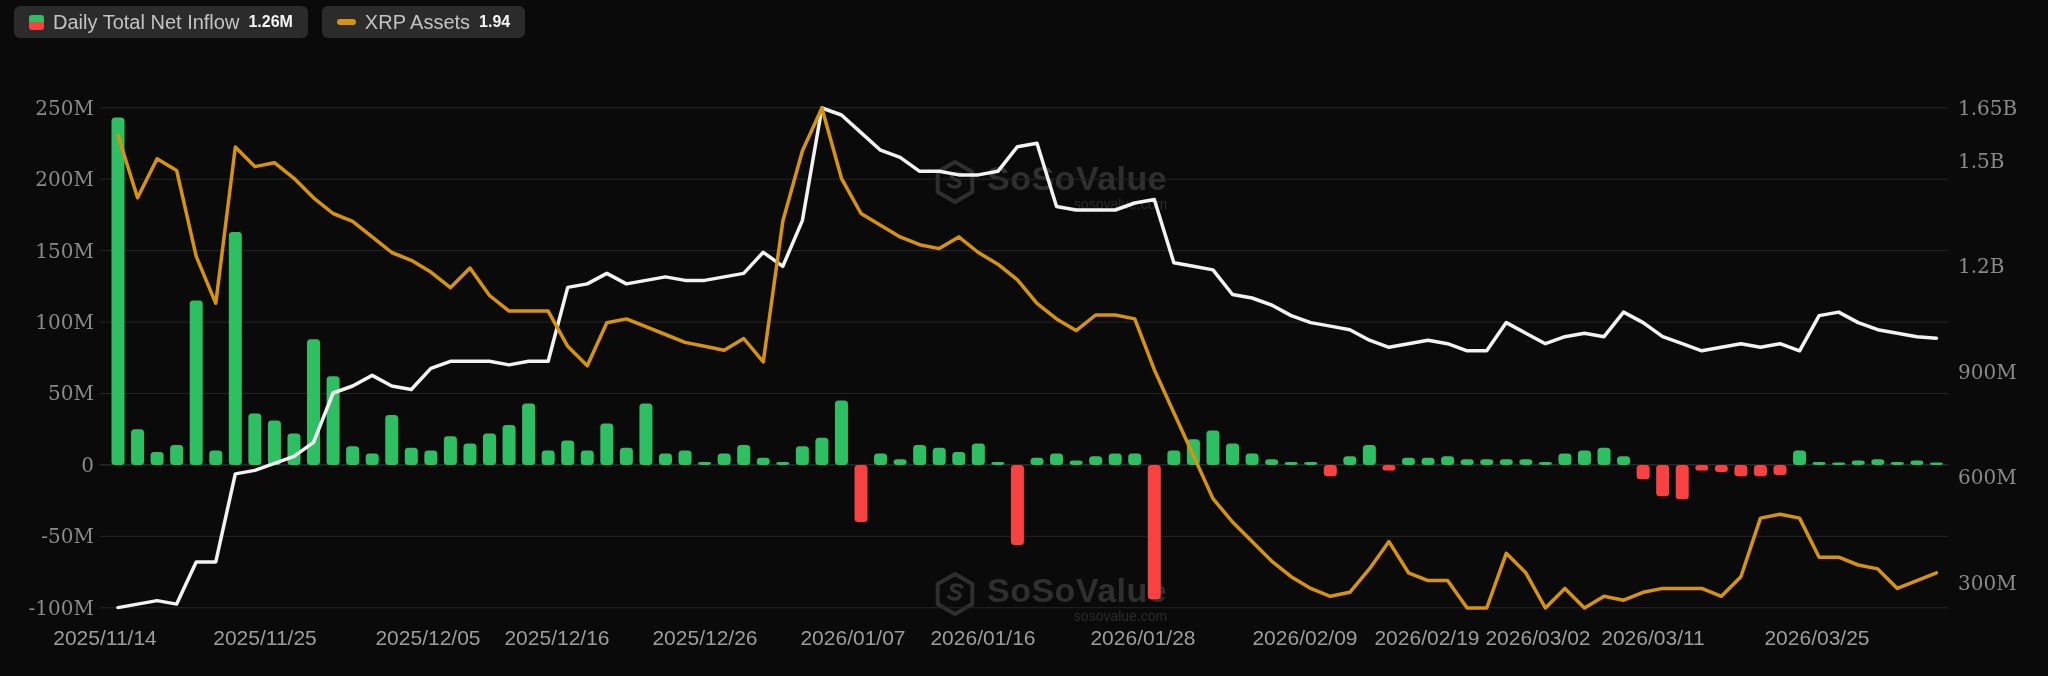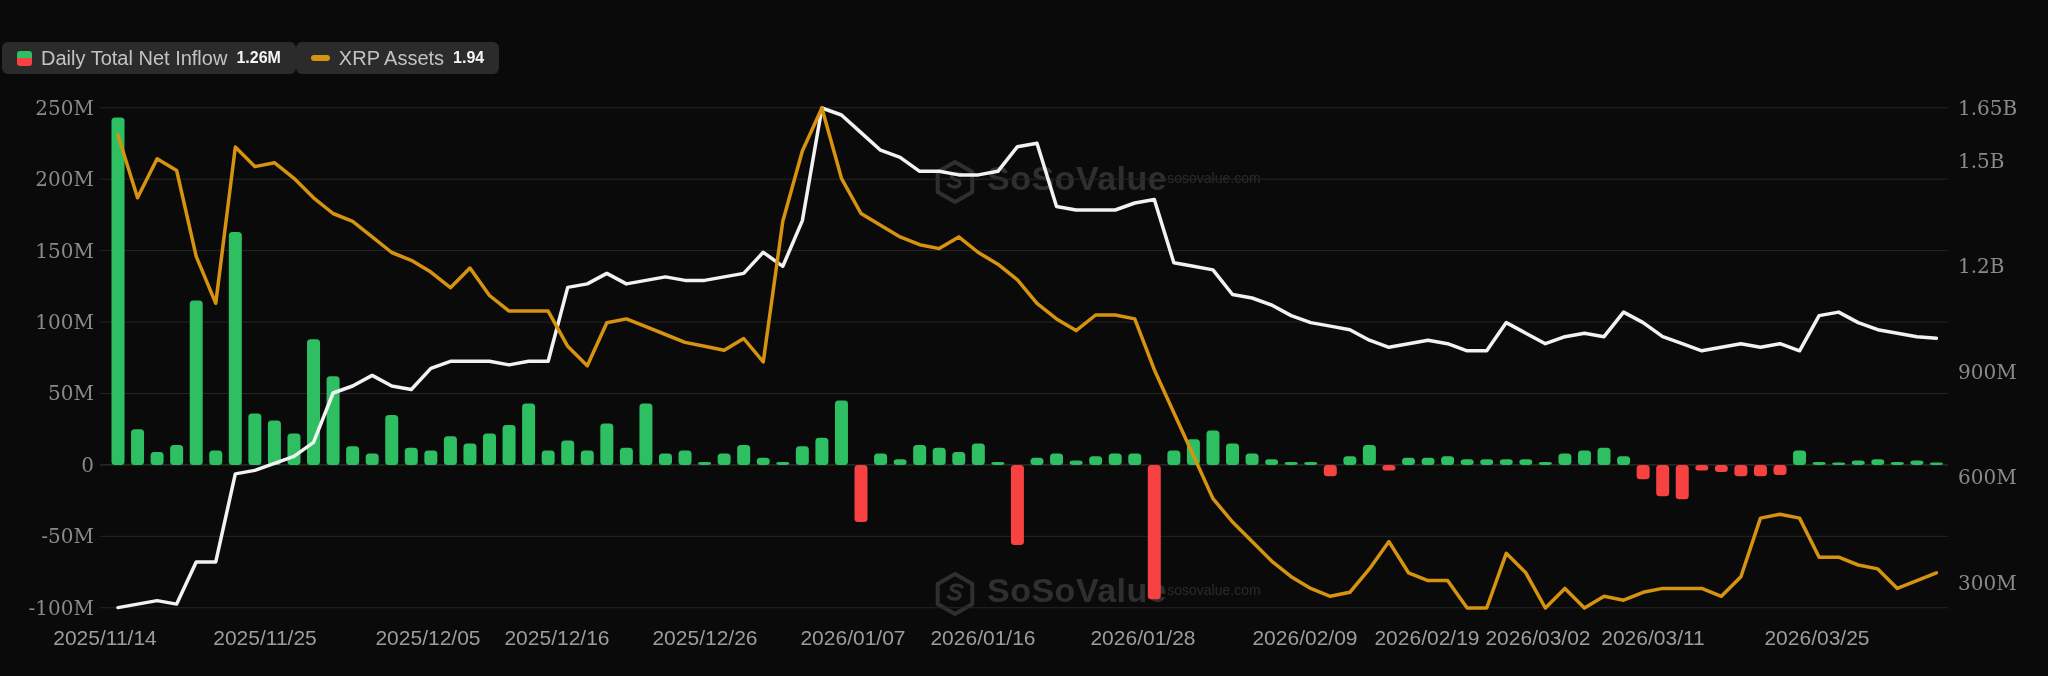--- a/index.html
+++ b/index.html
@@ -1,25 +1,25 @@
 <!DOCTYPE html>
 <html><head>
 <meta charset="utf-8">
 <style>
   html,body{margin:0;padding:0;background:#000;}
   .panel{position:relative;width:2048px;height:676px;background:#0a0a0a;overflow:hidden;
          font-family:"Liberation Sans",sans-serif;}
-  .legend{position:absolute;left:2px;top:6px;display:flex;gap:0;z-index:30;margin-top:36px;}
+  .legend{position:absolute;left:14px;top:6px;display:flex;gap:14px;z-index:30;}
   .pill{display:flex;align-items:center;background:#2b2b2b;border-radius:6px;height:32px;
         padding:0 15px;gap:9px;cursor:pointer;}
   .pill .lbl{color:#c3c3c3;font-size:20px;white-space:nowrap;}
   .pill .val{color:#f5f5f5;font-size:16px;font-weight:700;white-space:nowrap;}
   .mk{flex:0 0 auto;}
   .watermark{position:absolute;z-index:5;display:flex;align-items:flex-start;gap:10px;opacity:.55;}
-  .wm-text{display:flex;flex-direction:row;align-items:center;}
+  .wm-text{display:flex;flex-direction:column;align-items:flex-end;}
   .wm-brand{color:#4e4e4e;font-size:34px;font-weight:700;letter-spacing:.5px;line-height:36px;}
   .wm-domain{color:#454545;font-size:14px;line-height:16px;}
   svg.chart{position:absolute;left:0;top:0;z-index:10;}
 </style>
 </head>
 <body>
 
 <div class="panel">
 
   <div class="watermark" id="wm-top" style="left:933px;top:160px;">

